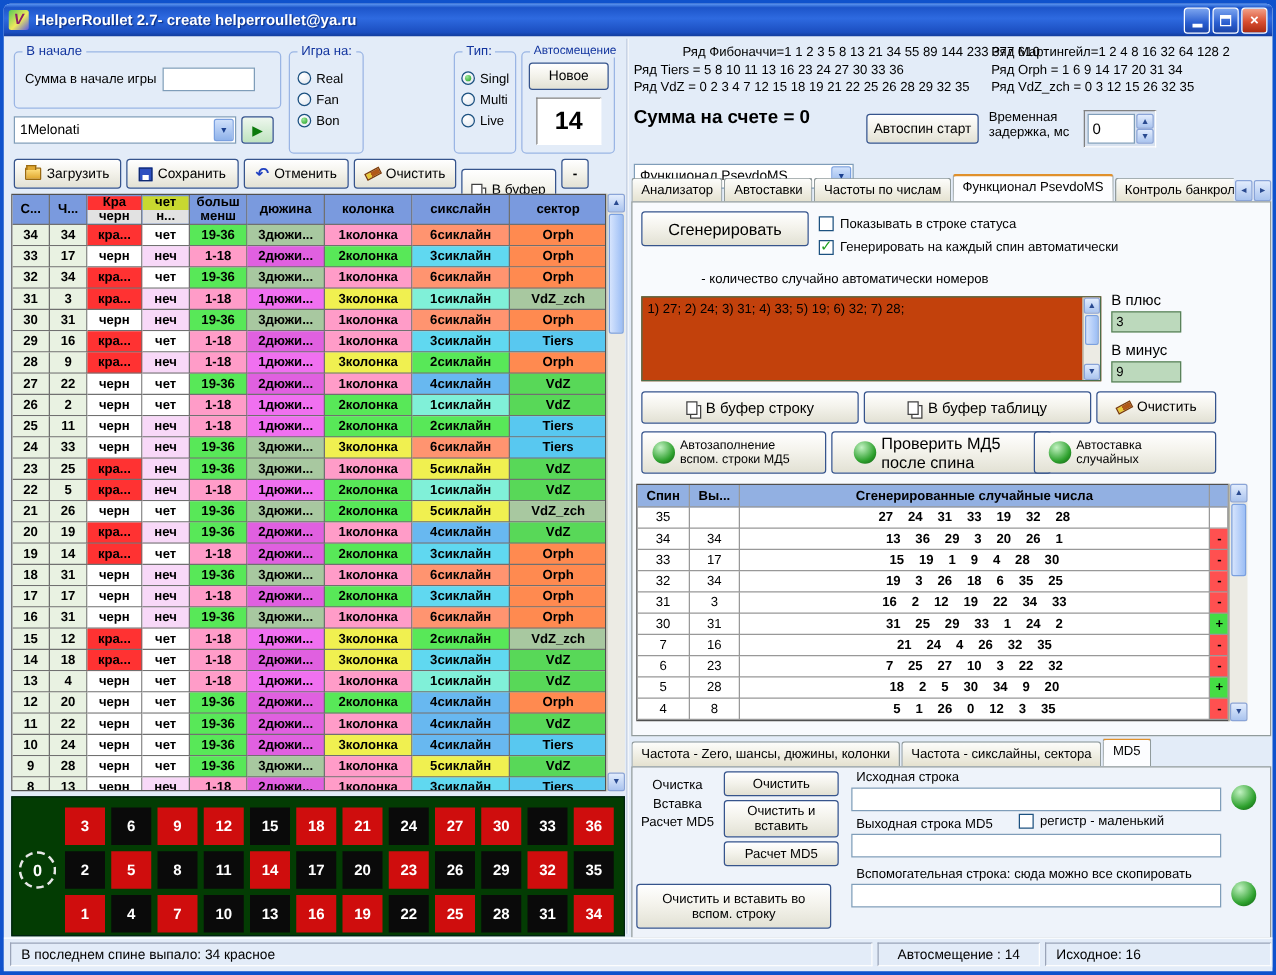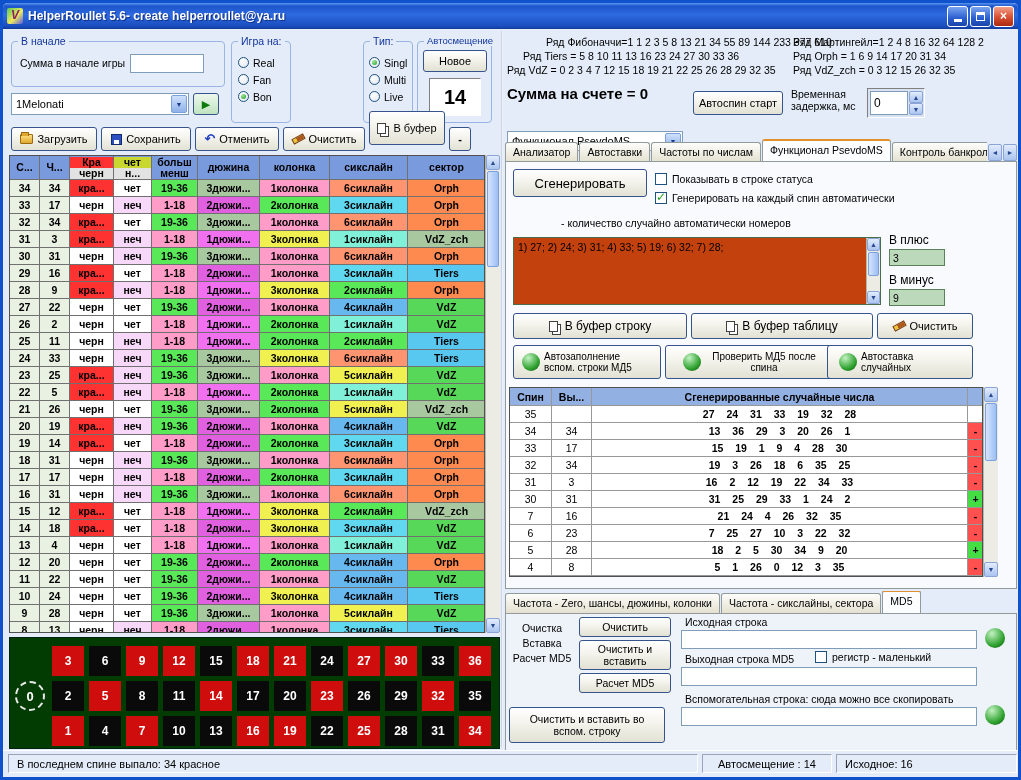--- a/index.html
+++ b/index.html
@@ -92,21 +92,21 @@
   .lbl{font-size:10.5px;white-space:nowrap;}
   .blue-play{background:linear-gradient(180deg,#eef7ee,#bfe3bf);color:#0c7a0c;font-weight:bold;}
 </style>
 </head>
 <body>
 
 <div class="window">
 
   <div class="titlebar">
     <span class="appicon">V</span>
-    <span class="title-text">HelperRoullet 5.6- create helperroullet@ya.ru</span>
+    <span class="title-text">HelperRoullet 2.7- create helperroullet@ya.ru</span>
     <span class="winbtns">
       <span class="wbtn">
           <span class="ico-min"></span>
         </span>
       <span class="wbtn">
           <span class="ico-max"></span>
         </span>
       <span class="wbtn close">×</span>
     </span>
   </div>
@@ -175,21 +175,21 @@
     <span>Сохранить</span>
   </div>
   <div class="abs btn" style="left:192px;top:124px;width:84px;height:24px;">
     <span class="ico-undo">↶</span>
     <span>Отменить</span>
   </div>
   <div class="abs btn" style="left:280px;top:124px;width:82px;height:24px;">
     <span class="ico-brush"></span>
     <span>Очистить</span>
   </div>
-  <div class="abs btn" style="left:366px;top:108px;width:76px;height:34px;">
+  <div class="abs btn" style="left:366px;top:132px;width:76px;height:34px;">
     <span class="ico-copy"></span>
     <span>В буфер</span>
   </div>
   <div class="abs btn" style="left:446px;top:124px;width:22px;height:24px;font-weight:bold;">-</div>
 
   <div class="abs htable" style="left:6px;top:152px;width:476px;height:478px;">
       <div class="trow thead">
         <div class="hc c-spin">
           <div class="hline">С...</div>
         </div>
@@ -562,21 +562,21 @@
       <div class="bcell bblack" style="left: 375px; top: 78px;">28</div>
       <div class="bcell bblack" style="left: 412px; top: 78px;">31</div>
       <div class="bcell bred" style="left: 449px; top: 78px;">34</div>
       <div class="bzero">0</div>
     </div>
 
   <div class="abs" style="left:498px;top:28px;width:2px;bottom:30px;background:linear-gradient(90deg,#b8c6dd,#ffffff);"></div>
 
   <div class="abs lbl" style="left:504px;top:33px;margin-left:39px;">Ряд Фибоначчи=1 1 2 3 5 8 13 21 34 55 89 144 233 377 610</div>
   <div class="abs lbl" style="left:790px;top:33px;">Ряд Мартингейл=1 2 4 8 16 32 64 128 2</div>
-  <div class="abs lbl" style="left:520px;top:47px;">Ряд Tiers = 5 8 10 11 13 16 23 24 27 30 33 36</div>
+  <div class="abs lbl" style="left:504px;top:47px;">Ряд Tiers = 5 8 10 11 13 16 23 24 27 30 33 36</div>
   <div class="abs lbl" style="left:790px;top:47px;">Ряд Orph = 1 6 9 14 17 20 31 34</div>
   <div class="abs lbl" style="left:504px;top:61px;">Ряд VdZ = 0 2 3 4 7 12 15 18 19 21 22 25 26 28 29 32 35</div>
   <div class="abs lbl" style="left:790px;top:61px;">Ряд VdZ_zch = 0 3 12 15 26 32 35</div>
 
   <div class="abs" style="left:504px;top:82px;font-size:15px;font-weight:bold;">Сумма на счете = 0</div>
   <div class="abs btn" style="left:690px;top:88px;width:90px;height:24px;">
     <span>Автоспин старт</span>
   </div>
   <div class="abs lbl" style="left:788px;top:85px;width:74px;white-space:normal;line-height:12px;">Временная задержка, мс</div>
   <div class="abs inset" style="left:864px;top:85px;width:58px;height:30px;background:#d8e2f0;padding:2px;">
@@ -641,21 +641,21 @@
   </div>
   <div class="abs btn" style="left:874px;top:310px;width:96px;height:26px;">
     <span class="ico-brush"></span>
     <span>Очистить</span>
   </div>
 
   <div class="abs btn" style="left:510px;top:342px;width:148px;height:34px;font-size:10px;text-align:left;">
     <span class="sphere small"></span>
     <span style="white-space:normal;width:108px;">Автозаполнение вспом. строки МД5</span>
   </div>
-  <div class="abs btn" style="left:662px;top:342px;width:176px;height:34px;font-size:10px;text-align:center;">
+  <div class="abs btn" style="left:662px;top:342px;width:176px;height:34px;font-size:13px;">
     <span class="sphere small"></span>
     <span style="white-space:normal;width:118px;">Проверить МД5 после спина</span>
   </div>
   <div class="abs btn" style="left:824px;top:342px;width:146px;height:34px;font-size:10px;">
     <span class="sphere small"></span>
     <span style="white-space:normal;width:100px;">Автоставка случайных</span>
   </div>
 
   <div class="abs stable" style="left:506px;top:384px;width:474px;height:190px;">
       <div class="trow thead" style="height: 18px;">

